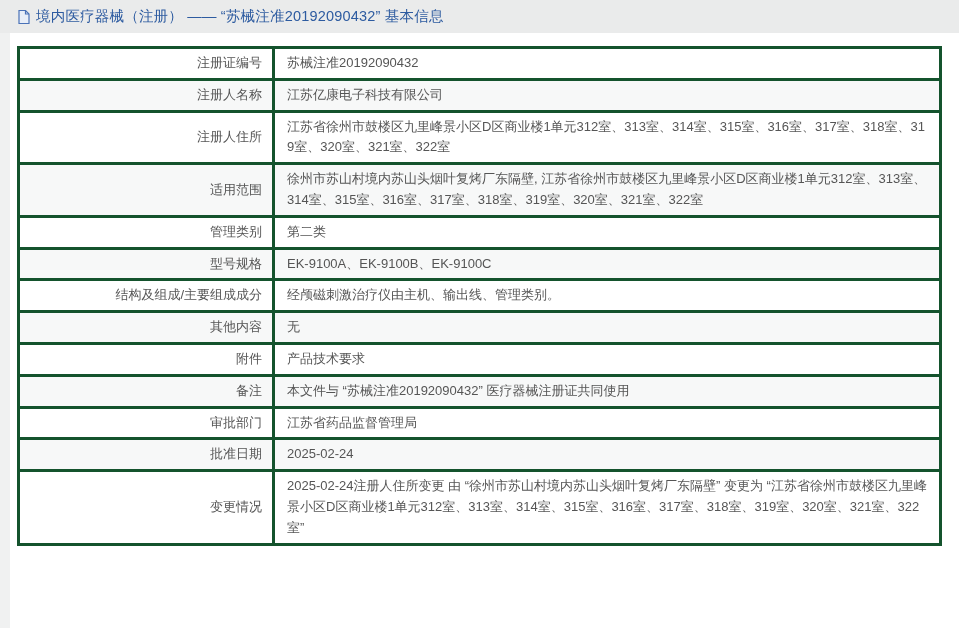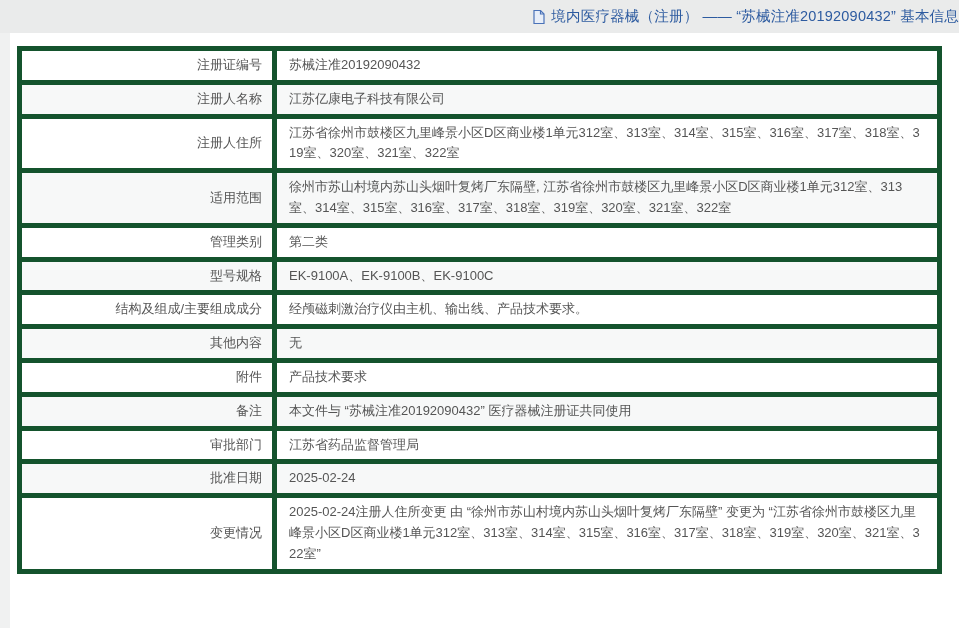--- a/index.html
+++ b/index.html
@@ -10,21 +10,20 @@
     font-family: "Liberation Sans", "DejaVu Sans", sans-serif;
     color: #555555;
     overflow: hidden;
   }
   .topbar {
     height: 33px;
     background: #eaebeb;
     display: flex;
     align-items: center;
     padding-left: 17px;
-    justify-content: flex-end;
   }
   .topbar .doc-icon { margin-right: 5px; display: inline-flex; }
   .topbar .title {
     color: #2d5ba0;
     font-size: 14.5px;
     letter-spacing: 0.2px;
     white-space: nowrap;
   }
   .left-edge {
     position: absolute;
@@ -35,21 +34,21 @@
   table.info {
     border-collapse: collapse;
     table-layout: fixed;
     margin: 13px 0 0 17px;
     width: 925px;
     border: 1px solid #c6c6c6;
     border-bottom-width: 2px;
     background: #ffffff;
   }
   table.info th, table.info td {
-    border: 5px solid #14532d;
+    border: 3px solid #14532d;
     font-size: 13px;
     font-weight: normal;
     line-height: 1.6;
     padding: 4px 12px;
     vertical-align: middle;
     word-break: break-all;
   }
   table.info th {
     width: 255px;
     text-align: right;
@@ -95,21 +94,21 @@
       <tr>
         <th><span>管理类别</span></th>
         <td><span>第二类</span></td>
       </tr>
       <tr>
         <th><span>型号规格</span></th>
         <td><span>EK-9100A、EK-9100B、EK-9100C</span></td>
       </tr>
       <tr>
         <th><span>结构及组成/主要组成成分</span></th>
-        <td><span>经颅磁刺激治疗仪由主机、输出线、产品技术要求。</span></td>
+        <td><span>经颅磁刺激治疗仪由主机、输出线、管理类别。</span></td>
       </tr>
       <tr>
         <th><span>其他内容</span></th>
         <td><span>无</span></td>
       </tr>
       <tr>
         <th><span>附件</span></th>
         <td><span>产品技术要求</span></td>
       </tr>
       <tr>

